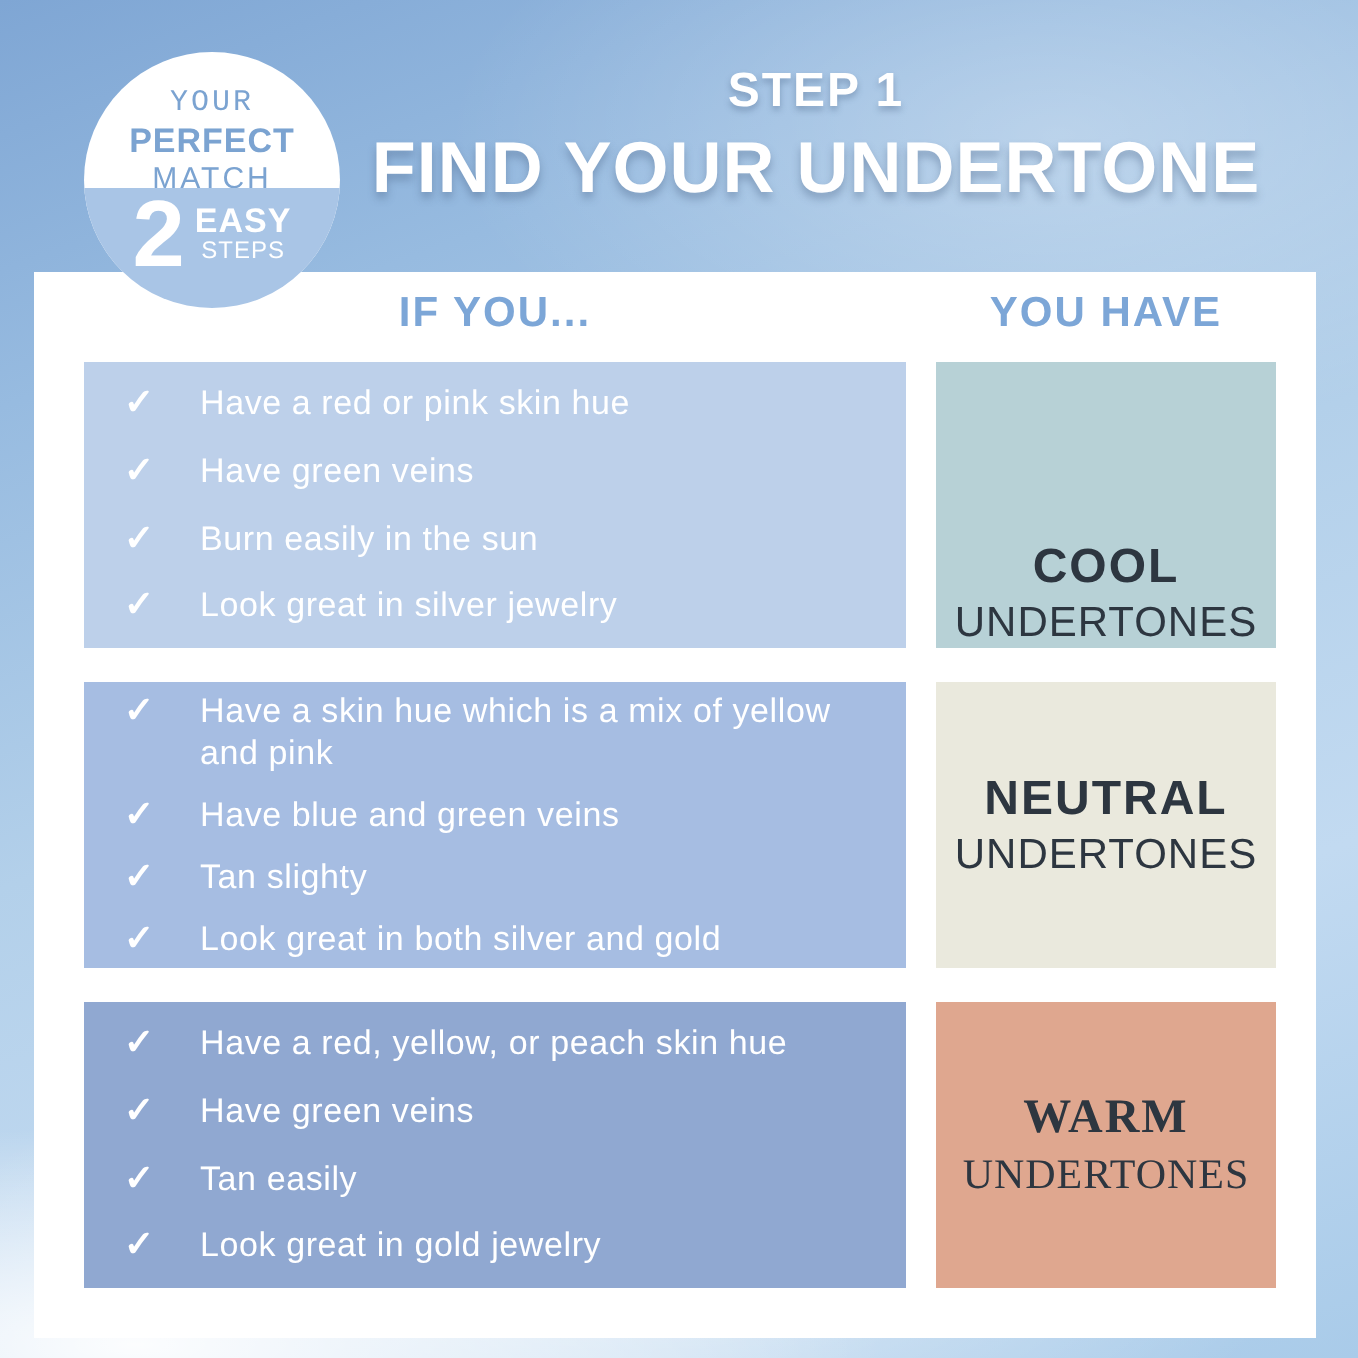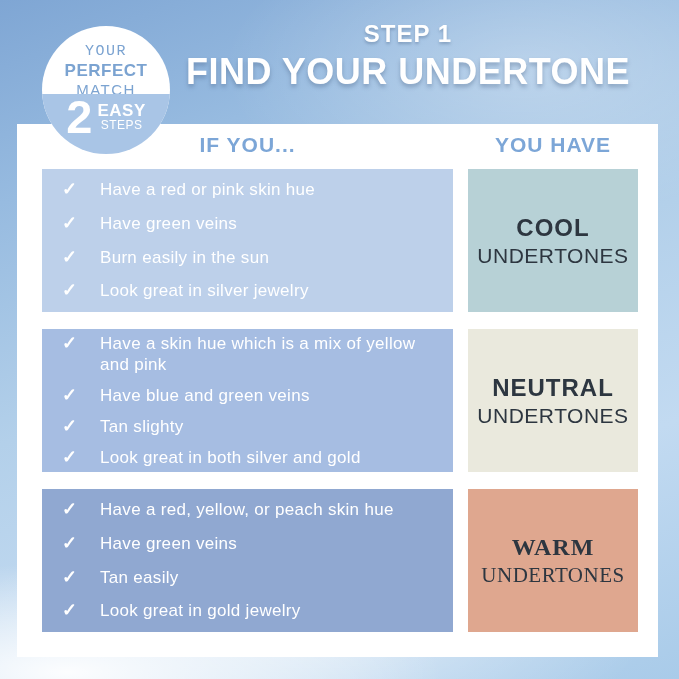--- a/index.html
+++ b/index.html
@@ -13,21 +13,21 @@
     width: 679px; height: 679px;
     background:
       radial-gradient(55% 16% at 10% 99%, rgba(255,255,255,0.95) 0%, rgba(255,255,255,0) 100%),
       radial-gradient(50% 18% at 45% 93%, rgba(255,255,255,0.55) 0%, rgba(255,255,255,0) 100%),
       radial-gradient(45% 22% at 78% 10%, rgba(255,255,255,0.30) 0%, rgba(255,255,255,0) 100%),
       linear-gradient(160deg, #7fa6d4 0%, #97bbe0 22%, #b3d0ea 48%, #c2daf1 72%, #a9cbe9 100%);
   }
 
   
   .card {
-    position: absolute; left: 17px; top: 124px;
+    position: absolute; left: 17px; top: 136px;
     width: 641px; height: 533px;
     background: #ffffff;
   }
 
   
   .badge {
     position: absolute; left: 42px; top: 26px;
     width: 128px; height: 128px;
     border-radius: 50%;
     background: #ffffff;
@@ -47,21 +47,21 @@
     display: flex; justify-content: center; align-items: flex-start;
     gap: 5px; padding-top: 1px; box-sizing: border-box;
   }
   .badge-num   { font-size: 47px; font-weight: bold; line-height: 0.95; }
   .badge-steps { text-align: left; padding-top: 7px; }
   .badge-easy  { font-size: 17px; font-weight: bold; line-height: 1; letter-spacing: 0.5px; }
   .badge-stepsword { font-size: 12px; line-height: 1.15; letter-spacing: 0.5px; text-align: center; }
 
   
   .title-block {
-    position: absolute; left: 137px; top: 20px; width: 542px;
+    position: absolute; left: 137px; top: 32px; width: 542px;
     text-align: center; color: #ffffff; z-index: 2;
   }
   .step-label {
     font-size: 24px; font-weight: bold; letter-spacing: 1px;
     text-shadow: 0 2px 3px rgba(70, 95, 130, 0.40);
   }
   .main-title {
     font-size: 36px; font-weight: bold; letter-spacing: 0.5px; margin-top: 3px;
     text-shadow: 0 3px 4px rgba(70, 95, 130, 0.40);
   }
@@ -145,21 +145,21 @@
         </div>
         <div class="list-item">
           <span class="check">✓</span>
           <span class="item-text">Burn easily in the sun</span>
         </div>
         <div class="list-item">
           <span class="check">✓</span>
           <span class="item-text">Look great in silver jewelry</span>
         </div>
       </div>
-      <div class="result-box" style="background-color: rgb(183, 209, 214);">
+      <div class="result-box" style="background-color: rgb(183, 209, 214); justify-content: flex-end;">
         <div class="result-word">COOL</div>
         <div class="result-suffix">UNDERTONES</div>
       </div>
     </div>
 
     <div class="row2">
       <div class="list-box tight" style="background-color: rgb(166, 189, 226);">
         <div class="list-item">
           <span class="check">✓</span>
           <span class="item-text">Have a skin hue which is a mix of yellow

